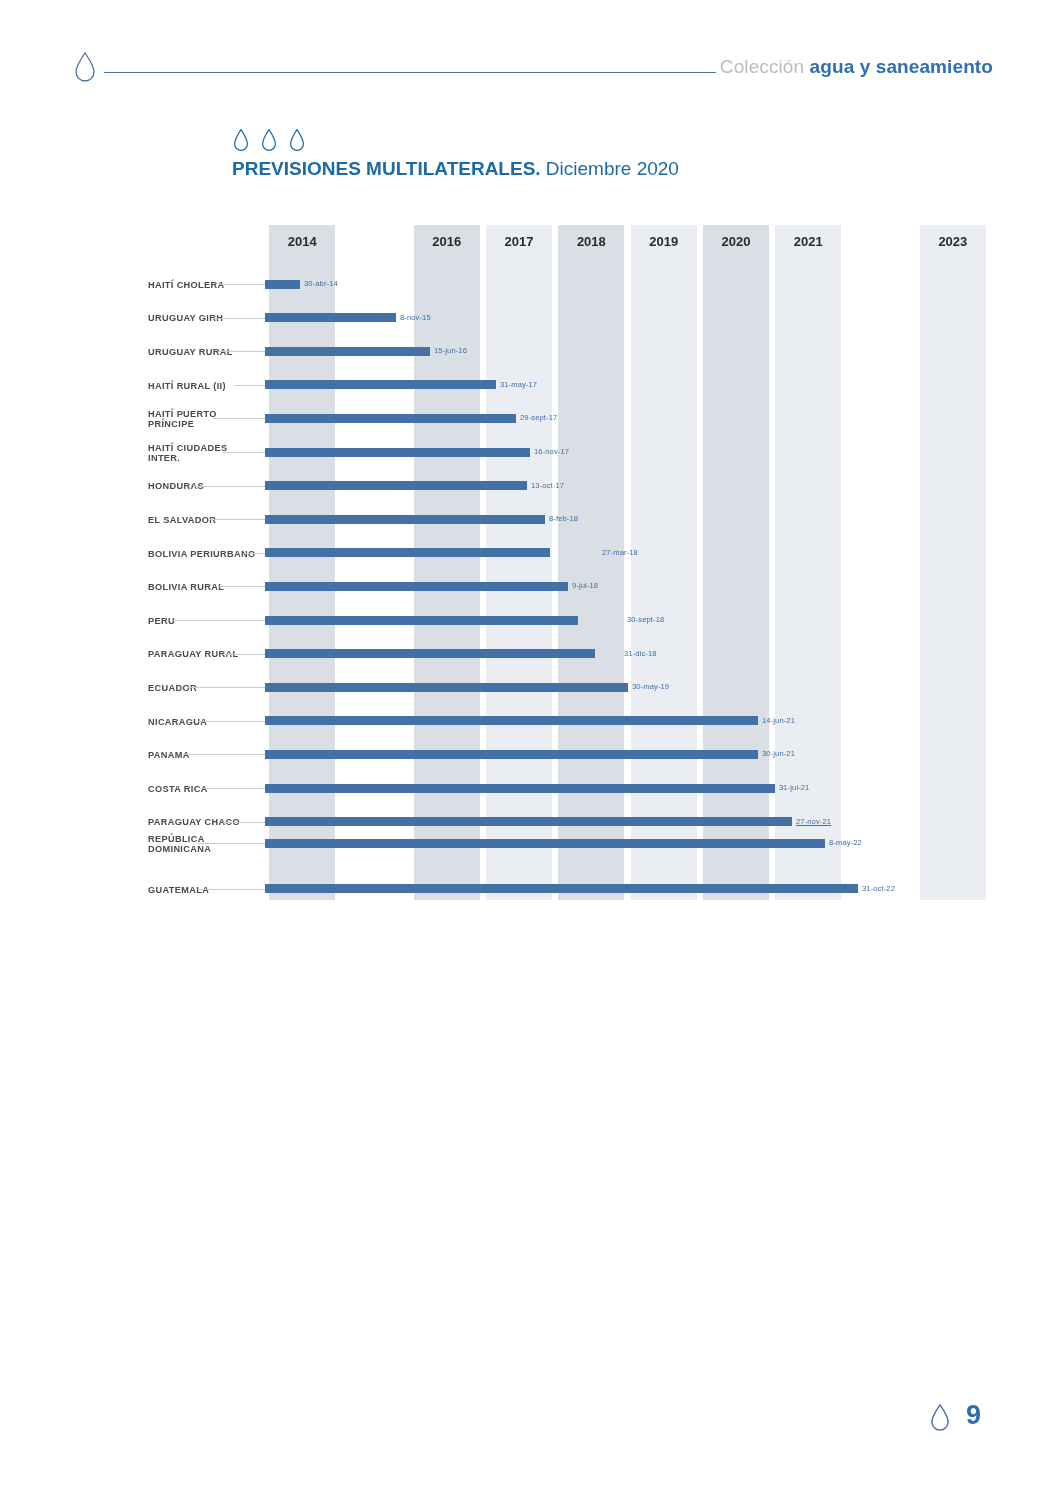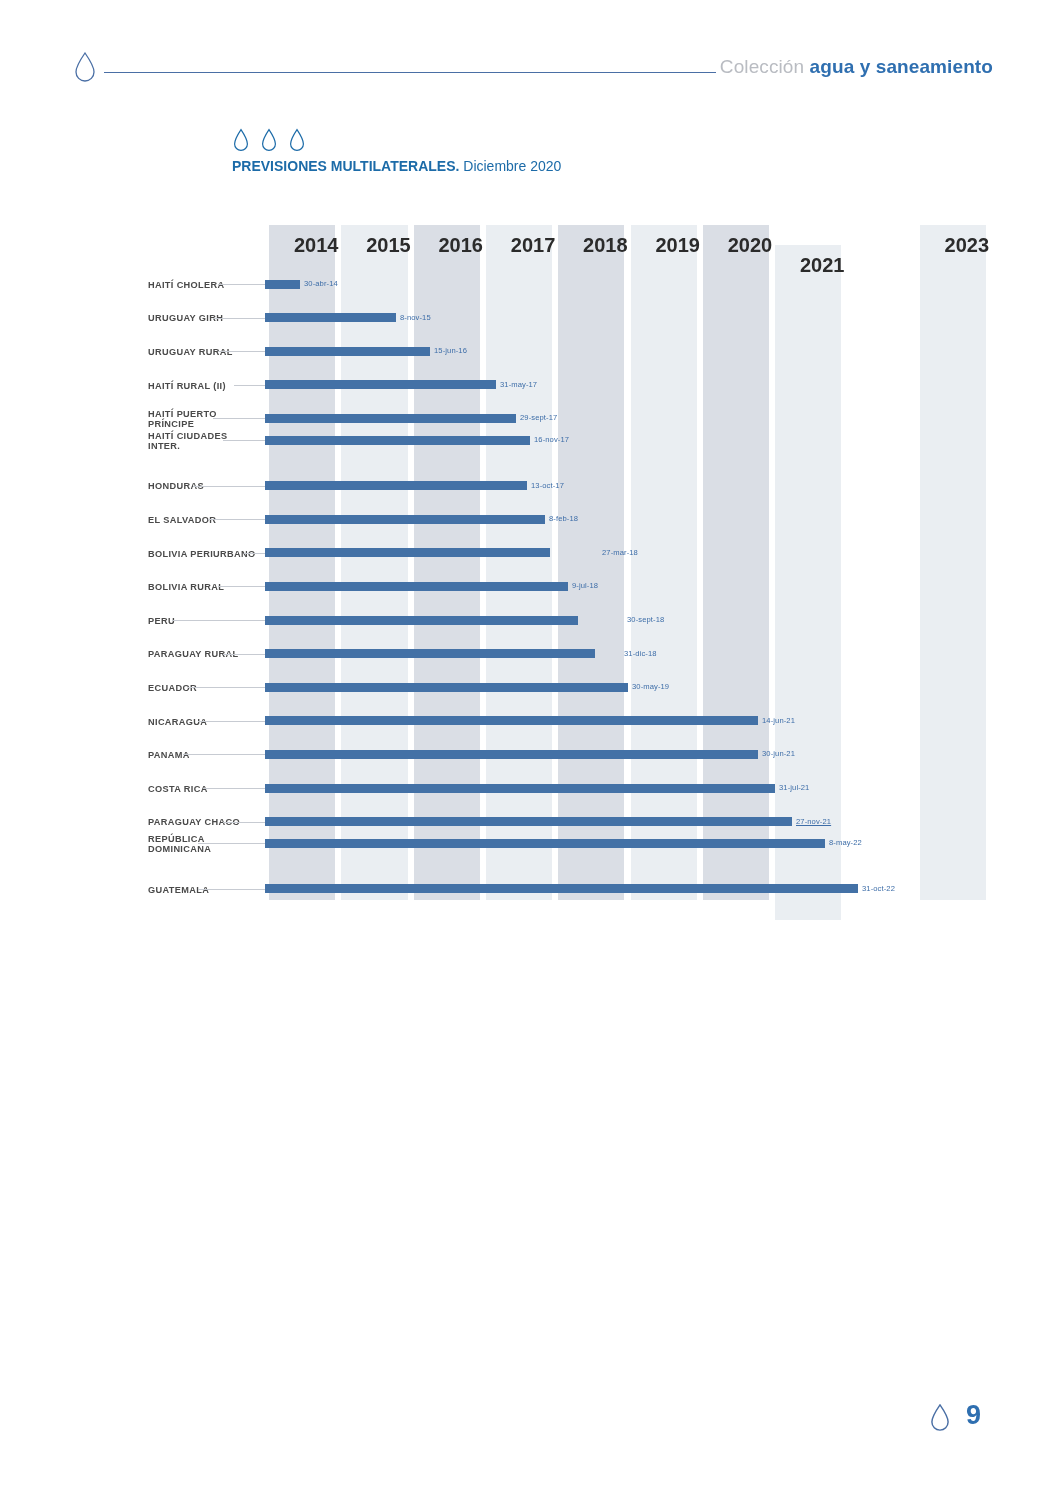--- a/index.html
+++ b/index.html
@@ -28,39 +28,39 @@
   }
   #header-title .soft{color:#b9bcc2;font-weight:400;}
   #header-title .strong{color:#2f6fb0;font-weight:700;}
 
   
   #chart-title-block{
     position:absolute;left:232px;top:128px;
   }
   #title-drops{display:flex;gap:10px;margin-bottom:6px;}
   #chart-title{
-    font-size:14px;color:#1c6ba8;font-weight:400;white-space:nowrap;
+    font-size:19px;color:#1c6ba8;font-weight:400;white-space:nowrap;
   }
   #chart-title .bold{font-weight:700;}
 
   
   #gantt-chart{
     position:absolute;left:0;top:0;width:1061px;height:1500px;
   }
   .year-col{
     position:absolute;top:225px;height:675px;
   }
   .year-col .col-band{
     position:absolute;left:0;top:0;width:100%;height:100%;
   }
   .year-col.shade-dark .col-band{background:#dadee5;}
   .year-col.shade-light .col-band{background:#eaeef2;}
   .year-col .col-label{
-    position:absolute;left:14px;top:9px;width:100%;
-    text-align:center;font-size:20px;font-weight:700;color:#2b2b2b;
+    position:absolute;left:0;top:9px;width:100%;
+    text-align:center;font-size:13px;font-weight:700;color:#2b2b2b;
   }
 
   .gantt-row{position:absolute;left:0;width:1061px;height:34px;}
   .row-label{
     position:absolute;right:0;top:0;width:120px;
     text-align:left;
     font-size:9.2px;font-weight:700;color:#4a4a4a;
     letter-spacing:.35px;line-height:10.5px;
   }
   .row-label-wrap{
@@ -113,45 +113,41 @@
     </svg>
   </div>
   <div id="chart-title"><span class="bold">PREVISIONES MULTILATERALES.</span><span> Diciembre 2020</span></div>
 </div>
 
 <div id="gantt-chart">
     <div class="year-col shade-dark" style="left: 269px; width: 66.3px;">
       <div class="col-band"></div>
       <div class="col-label">2014</div>
     </div>
-    <div class="year-col shade-light" style="left: 341.3px; width: 66.3px;">
-      <div class="col-band"></div>
-      <div class="col-label">2015</div>
-    </div>
     <div class="year-col shade-dark" style="left: 413.6px; width: 66.3px;">
       <div class="col-band"></div>
       <div class="col-label">2016</div>
     </div>
     <div class="year-col shade-light" style="left: 485.9px; width: 66.3px;">
       <div class="col-band"></div>
       <div class="col-label">2017</div>
     </div>
     <div class="year-col shade-dark" style="left: 558.2px; width: 66.3px;">
       <div class="col-band"></div>
       <div class="col-label">2018</div>
     </div>
     <div class="year-col shade-light" style="left: 630.5px; width: 66.3px;">
       <div class="col-band"></div>
       <div class="col-label">2019</div>
     </div>
     <div class="year-col shade-dark" style="left: 702.8px; width: 66.3px;">
       <div class="col-band"></div>
       <div class="col-label">2020</div>
     </div>
-    <div class="year-col shade-light" style="left: 775.1px; width: 66.3px; margin-top: 20px;">
+    <div class="year-col shade-light" style="left: 775.1px; width: 66.3px;">
       <div class="col-band"></div>
       <div class="col-label">2021</div>
     </div>
     <div class="year-col shade-light" style="left: 919.7px; width: 66.3px;">
       <div class="col-band"></div>
       <div class="col-label">2023</div>
     </div>
     <div class="gantt-row" style="top: 268px;">
       <div class="row-label-wrap">
         <div class="row-label" style="position: static; width: 120px;">
@@ -196,21 +192,21 @@
       <div class="row-label-wrap">
         <div class="row-label" style="position: static; width: 120px;">
           <div>HAITÍ PUERTO</div>
           <div>PRÍNCIPE</div>
         </div>
       </div>
       <div class="leader" style="left: 213.2px; width: 51.8px; top: 16px;"></div>
       <div class="bar" style="left: 265px; width: 251px; top: 11.5px;"></div>
       <div class="bar-date" style="left: 520px; top: 11px;">29-sept-17</div>
     </div>
-    <div class="gantt-row" style="top: 424px;">
+    <div class="gantt-row" style="top: 436px;">
       <div class="row-label-wrap">
         <div class="row-label" style="position: static; width: 120px;">
           <div>HAITÍ CIUDADES</div>
           <div>INTER.</div>
         </div>
       </div>
       <div class="leader" style="left: 223.4px; width: 41.6px; top: 16px;"></div>
       <div class="bar" style="left: 265px; width: 265px; top: 11.5px;"></div>
       <div class="bar-date" style="left: 534px; top: 11px;">16-nov-17</div>
     </div>

